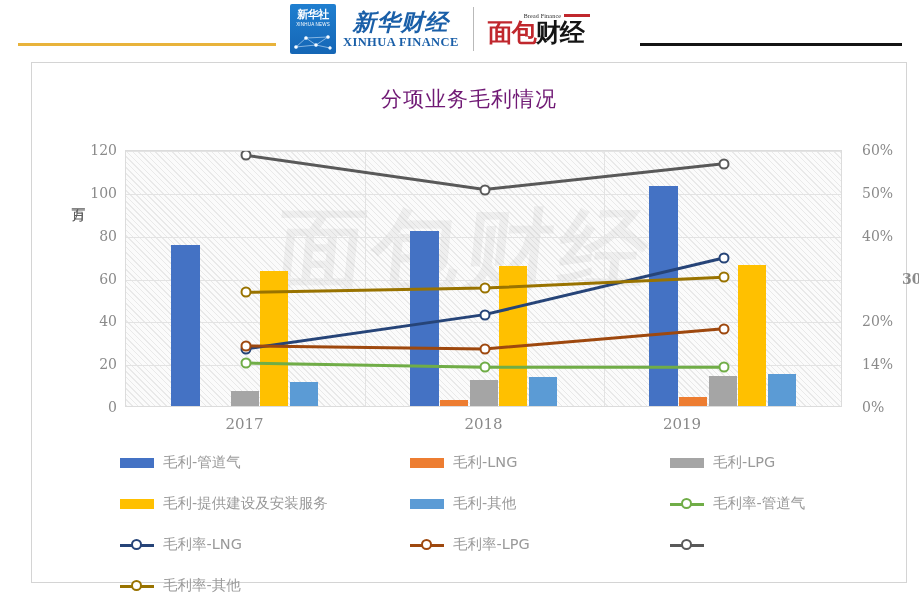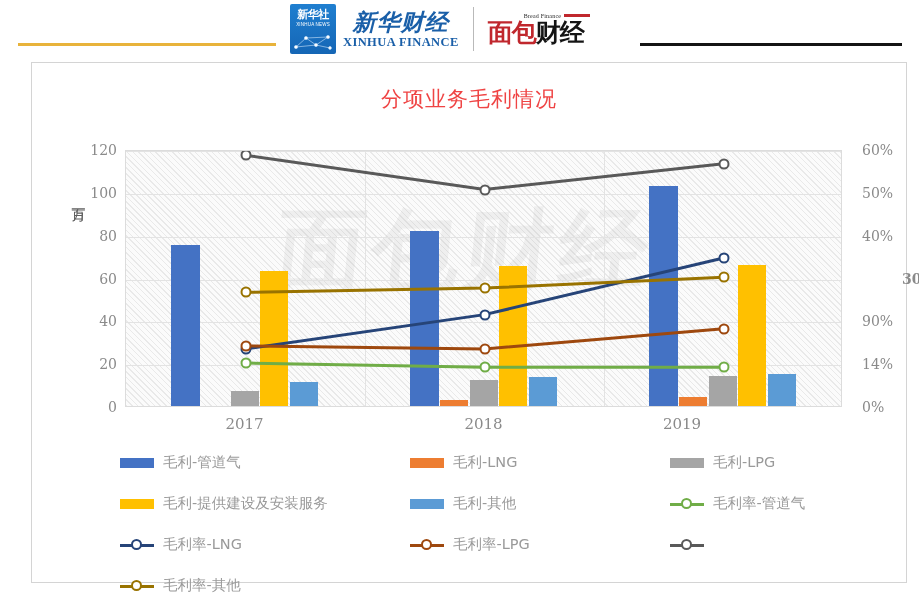--- a/index.html
+++ b/index.html
@@ -45,21 +45,21 @@
   .mb-cn { font-family:"DejaVu Serif", serif; font-weight:700; font-size:25px; letter-spacing:-1px;
            line-height:26px; }
   .mb-cn .r { color:#c0272d; }
   .mb-cn .k { color:#141414; }
 
   
   #card { position: absolute; left: 31px; top: 62px; width: 876px; height: 521px;
           border: 1px solid #d4d4d4; background: #fff; }
 
   #chart-title { position:absolute; left:0; top:22px; width:100%; text-align:center;
-                 font-size: 21px; color:#ef4444; font-family:Liberation Sans, sans-serif;
+                 font-size: 21px; color:#701a75; font-family:Liberation Sans, sans-serif;
                  letter-spacing:1px; }
 
   
   #plot { position:absolute; left:93px; top:87px; width:717px; height:257px;
           background:#fbfbfb; border:1px solid #dcdcdc; overflow:hidden; }
   #hatch { position:absolute; inset:0;
     background-image: repeating-linear-gradient(45deg, rgba(208,208,208,.42) 0 1px, rgba(255,255,255,0) 1px 4px);
   }
   .gridline { position:absolute; left:0; width:100%; height:1px; background:#e3e3e3; }
   .vgrid { position:absolute; top:0; width:1px; height:100%; background:#e3e3e3; }
@@ -209,21 +209,21 @@
         <div class="ylab" style="position: absolute; right: auto; left: 0px; width: 85px; text-align: right; top: 301.167px;">20</div>
         <div class="ylab" style="position: absolute; right: auto; left: 0px; width: 85px; text-align: right; top: 258.333px;">40</div>
         <div class="ylab" style="position: absolute; right: auto; left: 0px; width: 85px; text-align: right; top: 215.5px;">60</div>
         <div class="ylab" style="position: absolute; right: auto; left: 0px; width: 85px; text-align: right; top: 172.667px;">80</div>
         <div class="ylab" style="position: absolute; right: auto; left: 0px; width: 85px; text-align: right; top: 129.833px;">100</div>
         <div class="ylab" style="position: absolute; right: auto; left: 0px; width: 85px; text-align: right; top: 87px;">120</div>
       </div>
     <div id="yaxis-right">
         <div class="ylab2" style="position: absolute; left: 820px; top: 344px;">0%</div>
         <div class="ylab2" style="position: absolute; left: 820px; top: 301.167px;">14%</div>
-        <div class="ylab2" style="position: absolute; left: 820px; top: 258.333px;">90%</div>
+        <div class="ylab2" style="position: absolute; left: 820px; top: 258.333px;">20%</div>
         <div class="ylab2" style="position: absolute; left: 860px; top: 215.5px; font-weight: bold;">30%</div>
         <div class="ylab2" style="position: absolute; left: 820px; top: 172.667px;">40%</div>
         <div class="ylab2" style="position: absolute; left: 820px; top: 129.833px;">50%</div>
         <div class="ylab2" style="position: absolute; left: 820px; top: 87px;">60%</div>
       </div>
     <div id="xaxis">
         <div class="xlab" style="left: 212.5px;">2017</div>
         <div class="xlab" style="left: 451.5px;">2018</div>
         <div class="xlab" style="left: 650px;">2019</div>
       </div>

